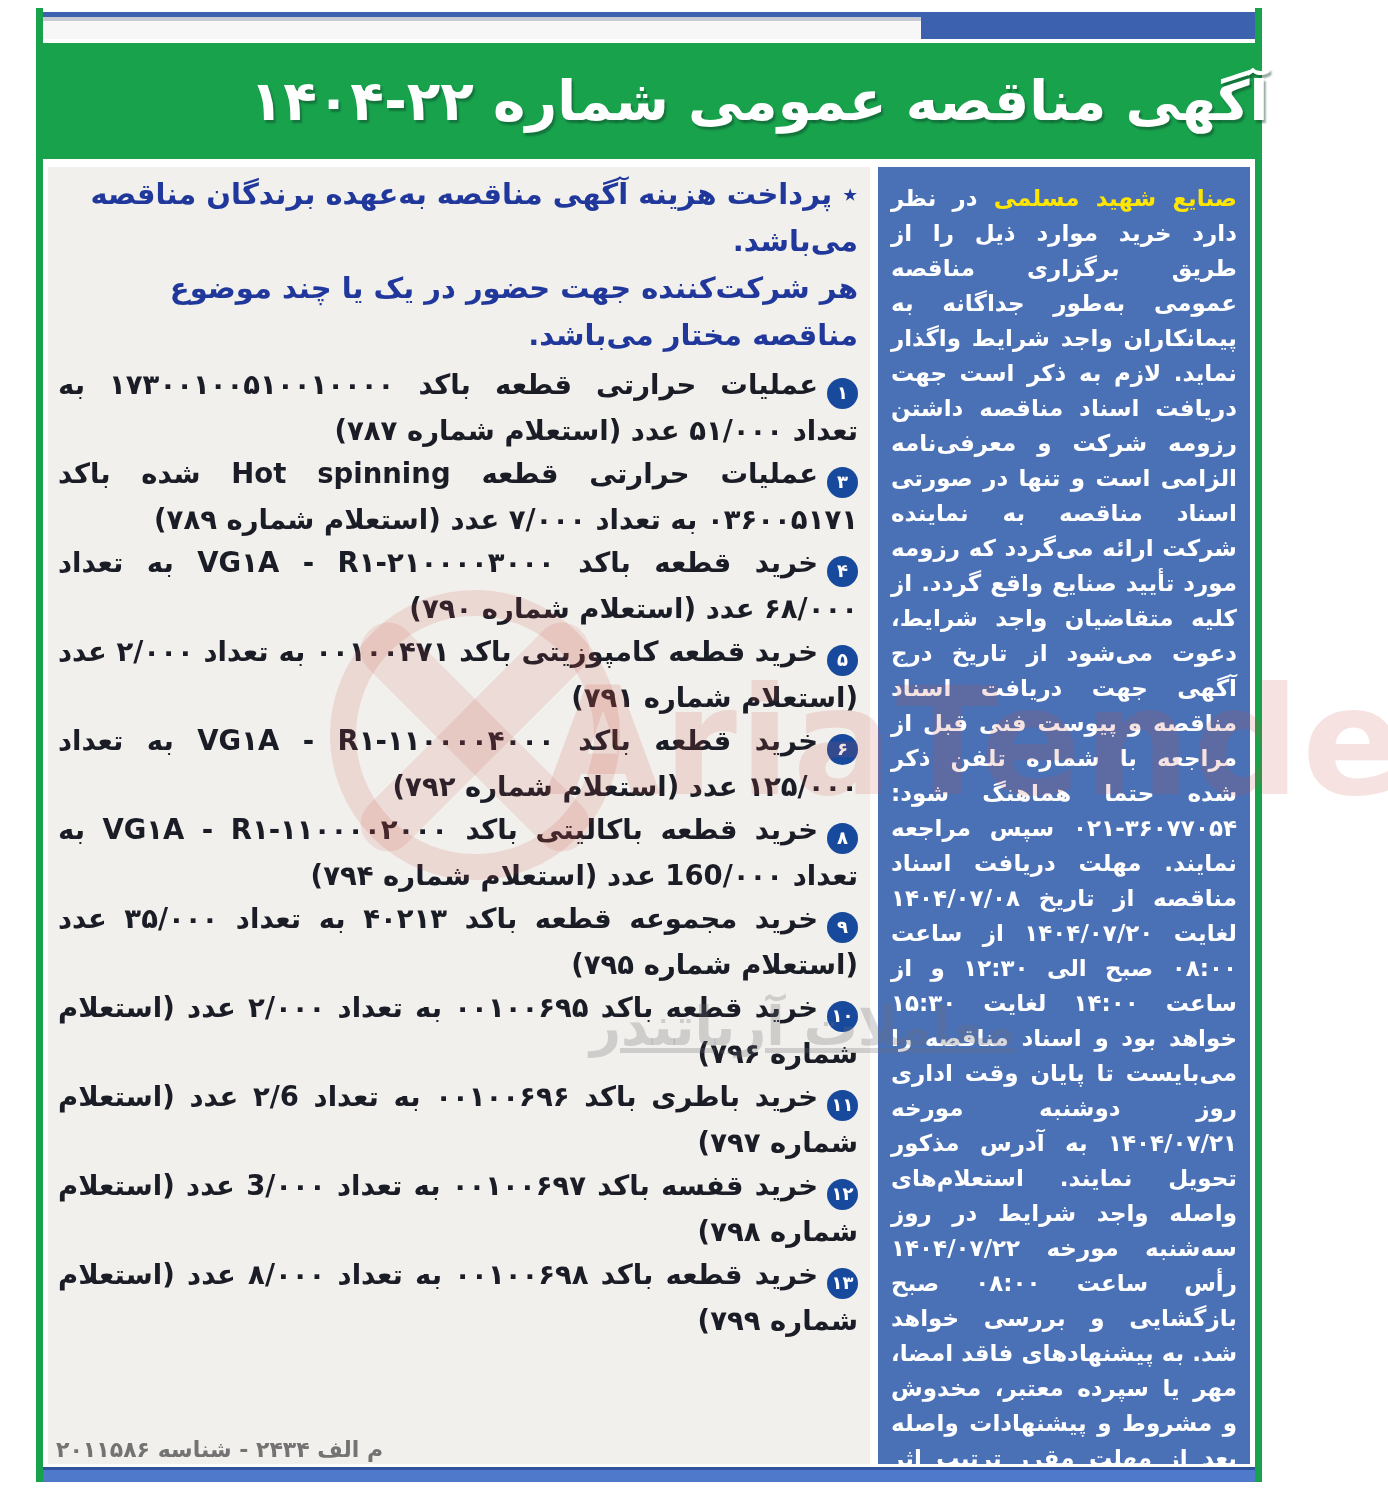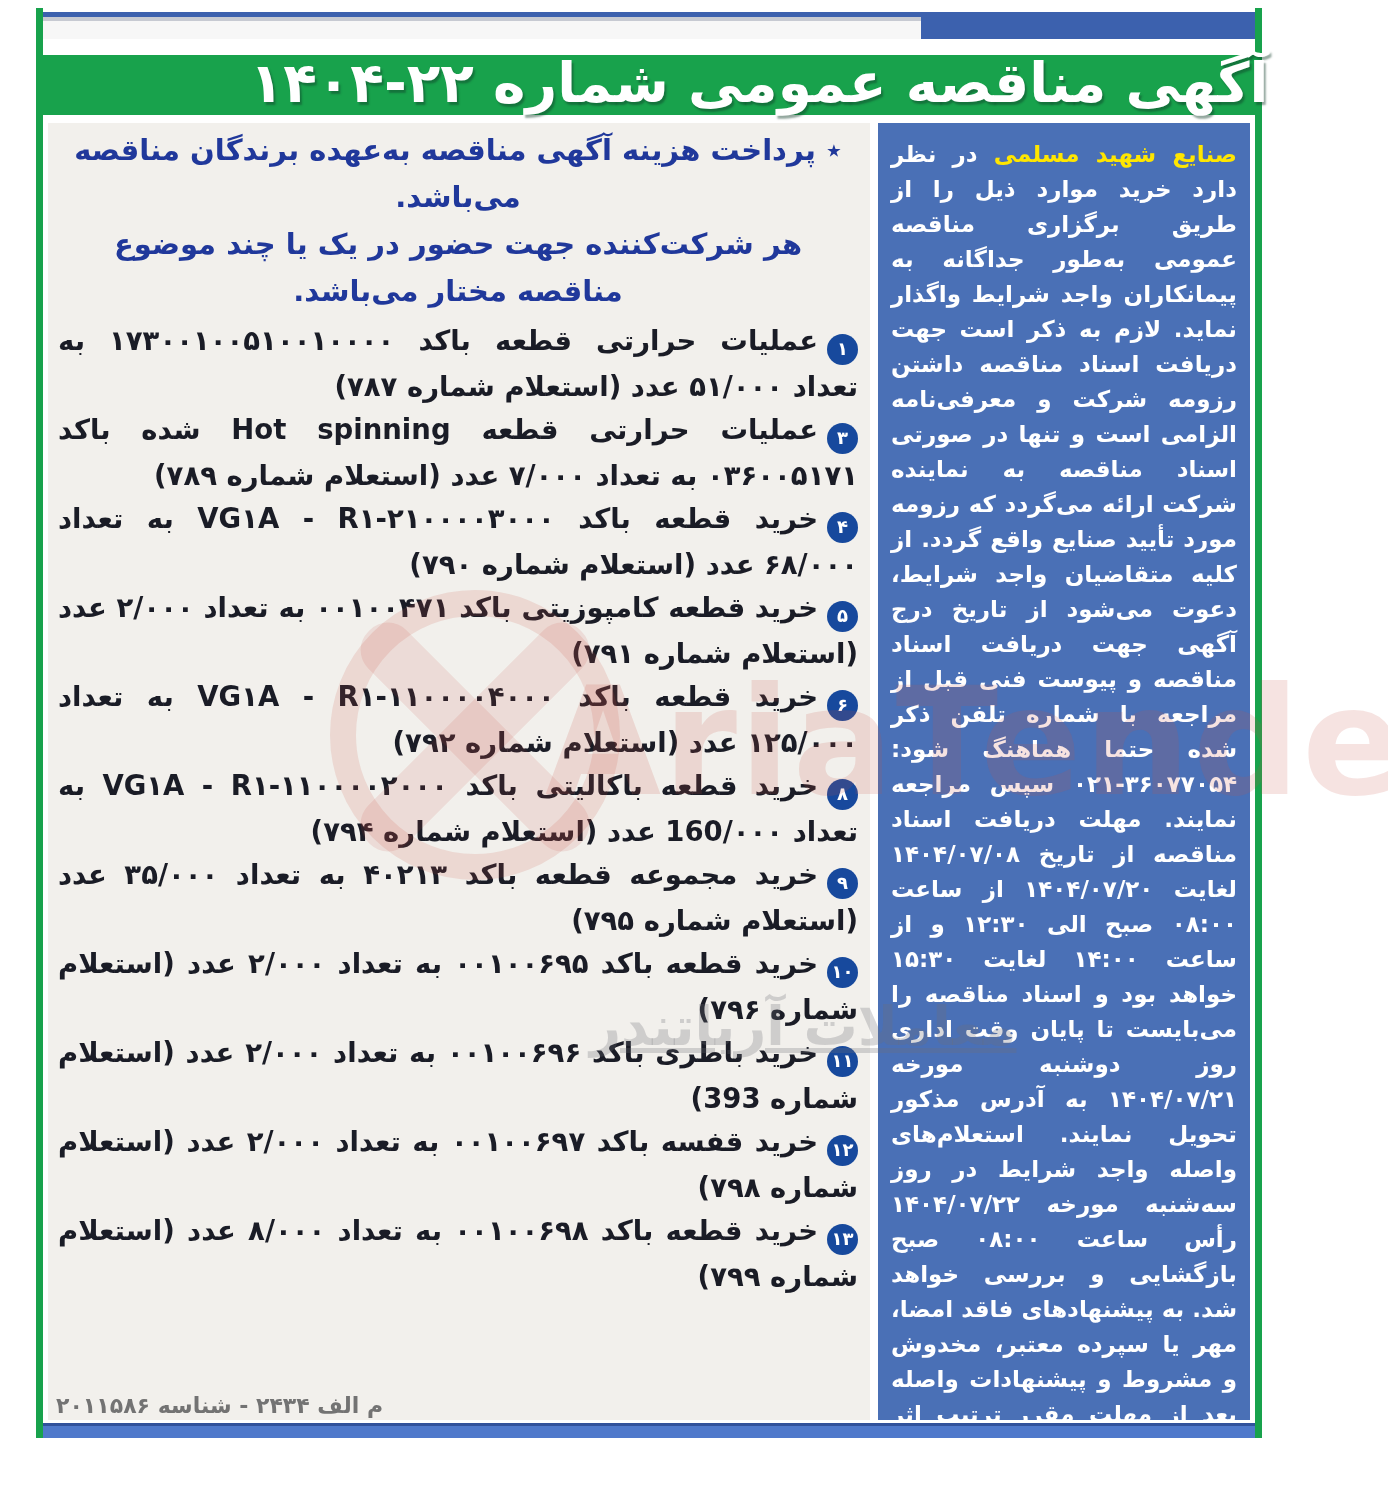--- a/index.html
+++ b/index.html
@@ -28,22 +28,22 @@
     background:#ffffff;
   }
   .top-strip{
     height:27px; background:var(--bar_blue); position:relative; margin-top:4px;
   }
   .top-strip .inset{
     position:absolute; left:0; top:5px; width:878px; height:22px;
     background:#f7f7f7; border-top:4px solid #c7cad2;
   }
   .banner{
-    margin-top:16px; height:60px; background:var(--green);
-    display:flex; align-items:flex-end; justify-content:center;
+    margin-top:4px; height:116px; background:var(--green);
+    display:flex; align-items:center; justify-content:center;
     direction:rtl; padding-left:220px;
   }
   .banner .title{
     color:#fff; font-weight:bold; font-size:55px; white-space:nowrap;
     text-shadow:2px 3px 2px rgba(15,60,40,.45);
   }
   .body-row{
     display:flex; direction:rtl; gap:8px;
     background:#fff; padding:8px 5px 0 5px;
     height:1305px; overflow:hidden;
@@ -54,21 +54,21 @@
     color:#fff; font-weight:bold; font-size:23px; line-height:35px;
     text-align:justify; direction:rtl; overflow:hidden;
   }
   .panel-blue .company{ color:var(--yellow); }
   .list-col{
     flex:1 1 auto; background:var(--paper);
     padding:4px 12px 0 10px; position:relative; direction:rtl; overflow:hidden;
   }
   .intro{
     color:var(--intro_blue); font-weight:bold; font-size:29px; line-height:47px;
-    text-align:center;
+    text-align:right;
   }
   .items{
     margin-top:4px;
     color:var(--ink); font-weight:bold; font-size:27.5px; line-height:43.5px;
     text-align:justify;
   }
   .item{ text-align:justify; }
   .item .num{
     display:inline-flex; align-items:center; justify-content:center;
     width:31px; height:31px; border-radius:50%;
@@ -157,25 +157,25 @@
 
   <div class="item">
     <span class="num">۹</span><span class="txt">خرید مجموعه قطعه باکد ۴۰۲۱۳ به تعداد ۳۵/۰۰۰ عدد (استعلام شماره ۷۹۵)</span>
   </div>
 
   <div class="item">
     <span class="num">۱۰</span><span class="txt">خرید قطعه باکد ۰۰۱۰۰۶۹۵ به تعداد ۲/۰۰۰ عدد (استعلام شماره ۷۹۶)</span>
   </div>
 
   <div class="item">
-    <span class="num">۱۱</span><span class="txt">خرید باطری باکد ۰۰۱۰۰۶۹۶ به تعداد ۲/۰۰۰ عدد (استعلام شماره 393)</span>
+    <span class="num">۱۱</span><span class="txt">خرید باطری باکد ۰۰۱۰۰۶۹۶ به تعداد ۲/6 عدد (استعلام شماره ۷۹۷)</span>
   </div>
 
   <div class="item">
-    <span class="num">۱۲</span><span class="txt">خرید قفسه باکد ۰۰۱۰۰۶۹۷ به تعداد ۲/۰۰۰ عدد (استعلام شماره ۷۹۸)</span>
+    <span class="num">۱۲</span><span class="txt">خرید قفسه باکد ۰۰۱۰۰۶۹۷ به تعداد 3/۰۰۰ عدد (استعلام شماره ۷۹۸)</span>
   </div>
 
   <div class="item">
     <span class="num">۱۳</span><span class="txt">خرید قطعه باکد ۰۰۱۰۰۶۹۸ به تعداد ۸/۰۰۰ عدد (استعلام شماره ۷۹۹)</span>
   </div>
 
 </div>
 
       <div class="credit">م الف ۲۴۳۴ - شناسه ۲۰۱۱۵۸۶</div>
     </main>

